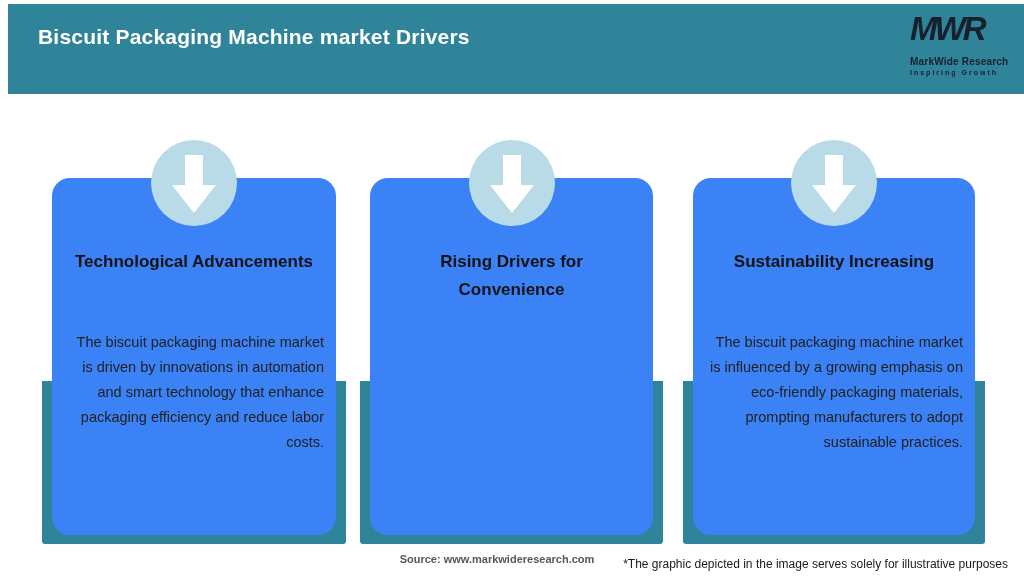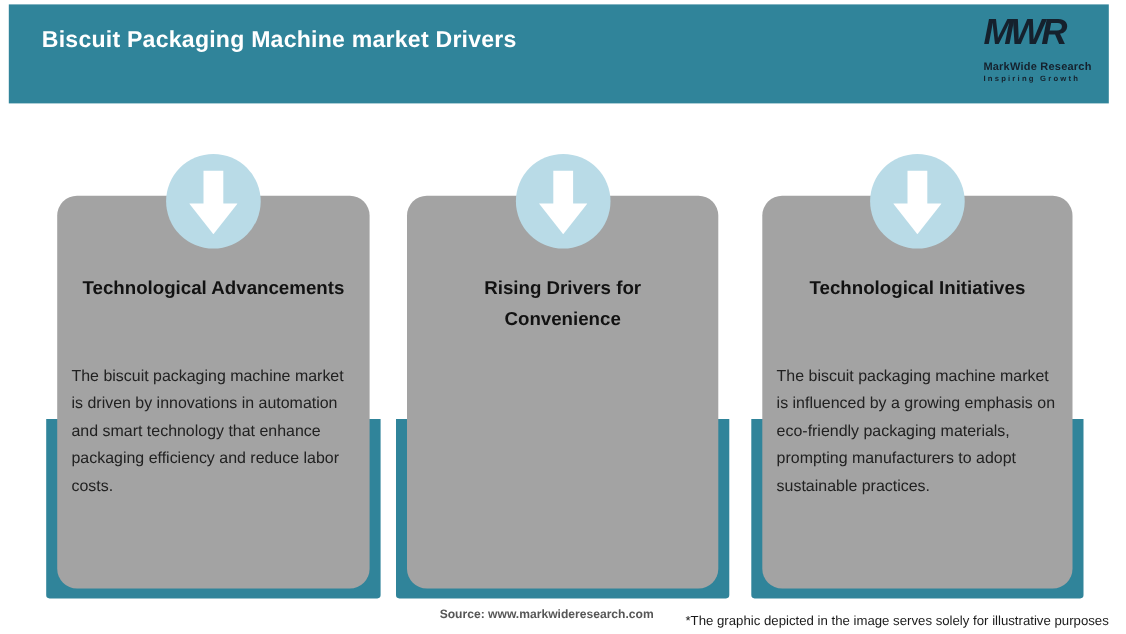--- a/index.html
+++ b/index.html
@@ -2,21 +2,21 @@
 <html><head>
 <meta charset="utf-8">
 <style>
   * { margin: 0; padding: 0; box-sizing: border-box; }
   html, body { width: 1024px; height: 576px; background: #ffffff; overflow: hidden; }
   body { font-family: "Liberation Sans", sans-serif; }
   .canvas { position: relative; width: 1024px; height: 576px; background: #ffffff; }
 
   
   .header-bar {
-    position: absolute; left: 8px; top: 4px; right: 16px; height: 90px;
+    position: absolute; left: 8px; top: 4px; right: 0; height: 90px;
     background: #30849a;
   }
   .page-title {
     position: absolute; left: 30px; top: 21px;
     color: #ffffff; font-size: 21px; font-weight: 700; letter-spacing: 0.2px;
   }
   .logo {
     position: absolute; right: 14px; top: 8px; width: 100px;
     color: #15212d; text-align: left; line-height: 1;
   }
@@ -32,41 +32,41 @@
   .driver-1 { left: 42px;  width: 304px; }
   .driver-2 { left: 360px; width: 303px; }
   .driver-3 { left: 683px; width: 302px; }
 
   .frame {
     position: absolute; left: 0; right: 0; top: 241px; bottom: 0;
     background: #30849a; border-radius: 0 0 3px 3px;
   }
   .card {
     position: absolute; left: 10px; right: 10px; top: 38px; bottom: 9px;
-    background: #a3a3a3; border-radius: 18px;
+    background: #3b82f6; border-radius: 18px;
   }
   .circle {
     position: absolute; top: 0; left: 50%; transform: translateX(-50%);
     width: 86px; height: 86px; border-radius: 50%;
     background: #b9dbe7;
     display: flex; align-items: center; justify-content: center;
   }
   .arrow-svg { display: block; margin-top: 2px; }
 
   .card-title {
     position: absolute; top: 70px; left: 0; right: 0;
     text-align: center; color: #121212;
     font-size: 17px; font-weight: 700; line-height: 28px;
   }
   .driver-1 .card-title, .driver-3 .card-title { white-space: nowrap; }
   .driver-2 .card-title { max-width: 200px; margin: 0 auto; }
 
   .card-desc {
     position: absolute; top: 152px; left: 13px; right: 12px;
-    text-align: left; color: #212121;
+    text-align: right; color: #212121;
     font-size: 14.5px; line-height: 25px;
   }
 
   
   .source-text {
     position: absolute; left: 347px; width: 300px; top: 553px;
     text-align: center; color: #575757; font-size: 11px; font-weight: 700;
   }
   .disclaimer-text {
     position: absolute; right: 16px; top: 557px;
@@ -110,21 +110,21 @@
       <svg class="arrow-svg" width="44" height="58" viewBox="0 0 44 58">
         <rect x="13" y="0" width="18" height="32" fill="#ffffff"></rect>
         <polygon points="0,30 44,30 22,58" fill="#ffffff"></polygon>
       </svg>
     </div>
   </div>
 
   <div class="driver driver-3">
     <div class="frame"></div>
     <div class="card">
-      <div class="card-title">Technological Initiatives</div>
+      <div class="card-title">Sustainability Increasing</div>
       <div class="card-desc">The biscuit packaging machine market is influenced by a growing emphasis on eco-friendly packaging materials, prompting manufacturers to adopt sustainable practices.</div>
     </div>
     <div class="circle">
       <svg class="arrow-svg" width="44" height="58" viewBox="0 0 44 58">
         <rect x="13" y="0" width="18" height="32" fill="#ffffff"></rect>
         <polygon points="0,30 44,30 22,58" fill="#ffffff"></polygon>
       </svg>
     </div>
   </div>
 

